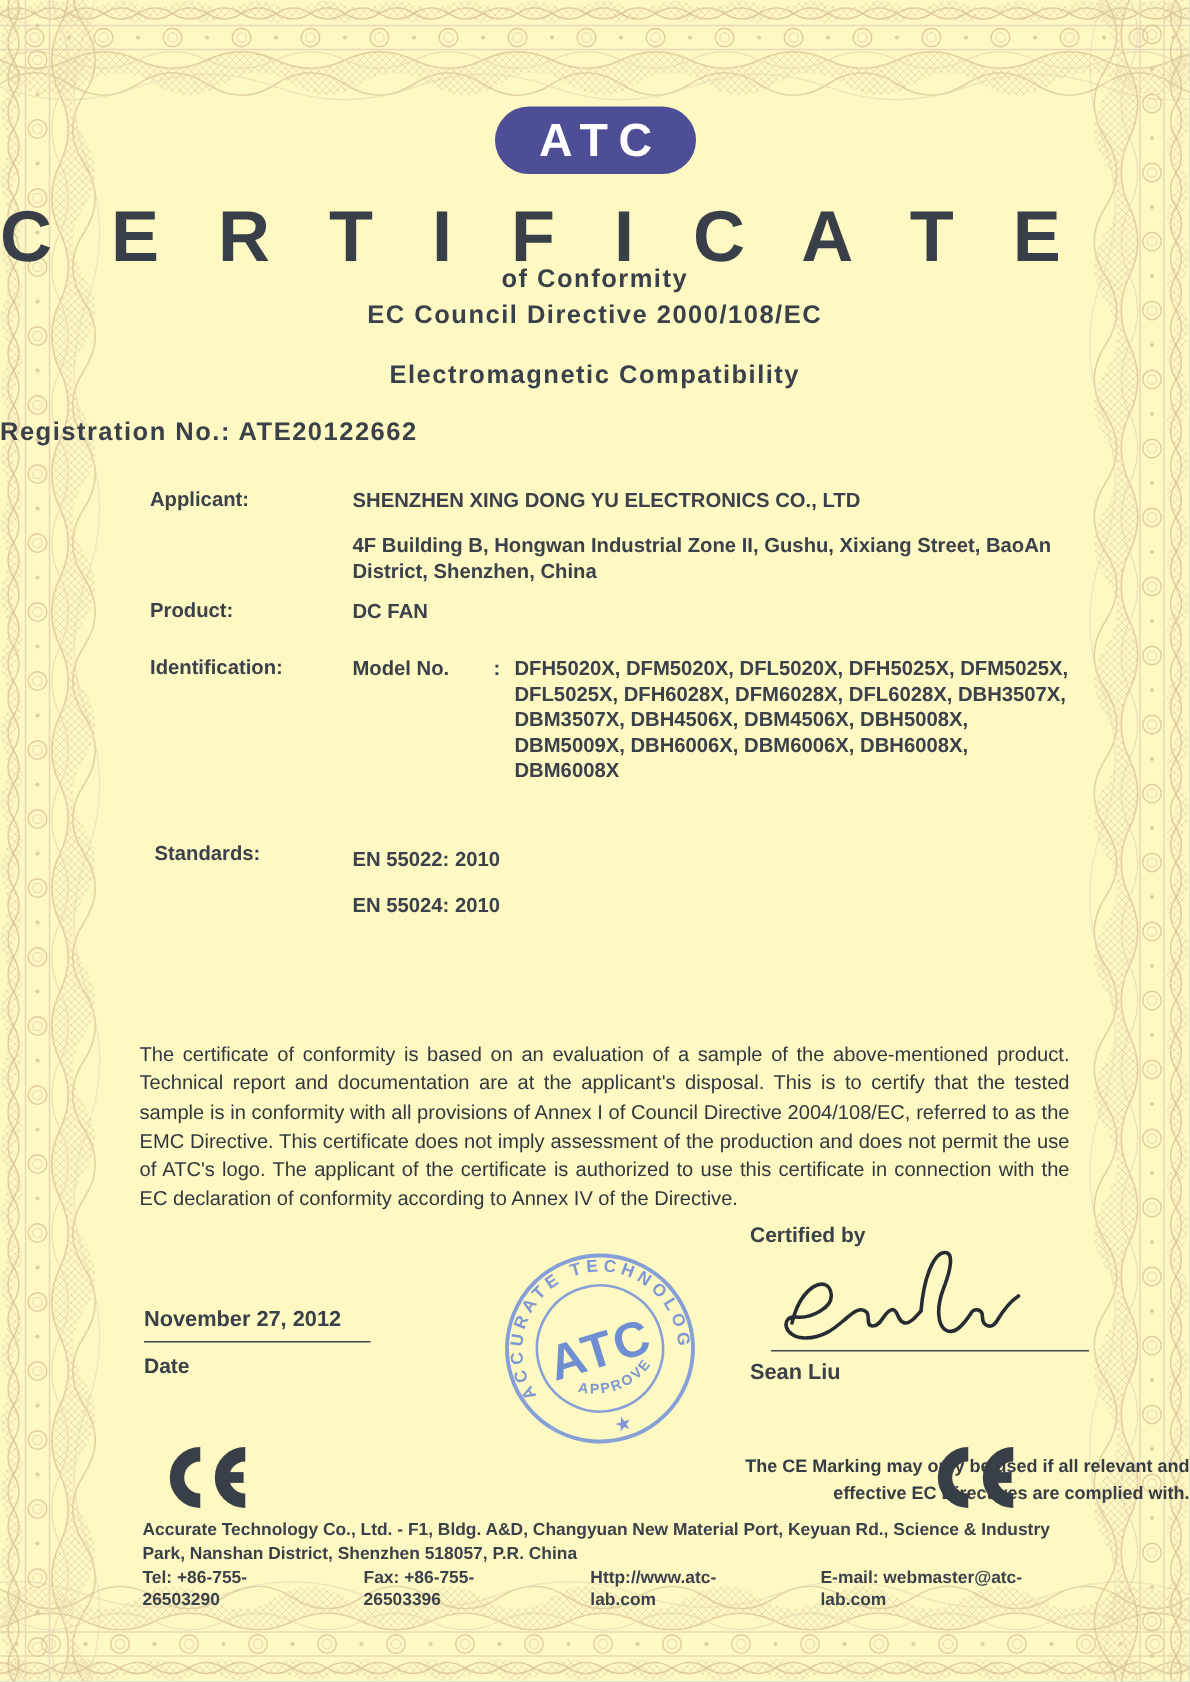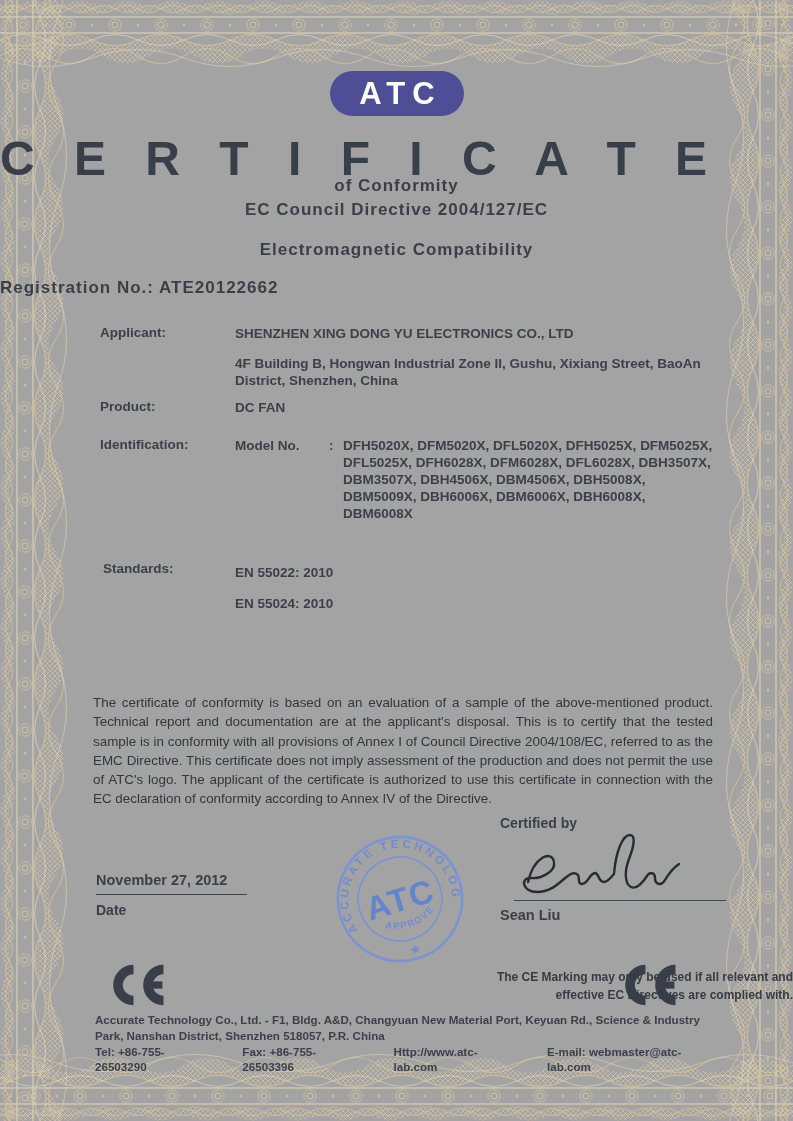--- a/index.html
+++ b/index.html
@@ -1,18 +1,18 @@
 <!DOCTYPE html>
 <html><head>
 <meta charset="utf-8">
 <style>
   html,body{margin:0;padding:0;background:#cfd4d6;}
   .page{
     position:relative;width:793px;height:1121px;margin:0 auto;
-    background:#a3a3a3;overflow:hidden;
+    background:#fef9c3;overflow:hidden;
     font-family:"Liberation Sans",sans-serif;color:#3a4049;
   }
   .abs{position:absolute;}
   #border-svg{position:absolute;left:0;top:0;z-index:0;pointer-events:none;}
   .content{position:absolute;left:0;top:0;width:100%;height:100%;z-index:1;}
 
   
   .logo-pill{
     left:330px;top:71px;width:134px;height:45px;border-radius:23px;
     background:#4e4e96;display:flex;align-items:center;justify-content:center;
@@ -353,21 +353,21 @@
   </svg>
 
   <div class="content">
 
     <div class="abs logo-pill">
       <span class="logo-text">ATC</span>
     </div>
 
     <div class="abs h-title">C E R T I F I C A T E</div>
     <div class="abs h-sub">of Conformity</div>
-    <div class="abs h-dir">EC Council Directive 2004/127/EC</div>
+    <div class="abs h-dir">EC Council Directive 2000/108/EC</div>
     <div class="abs h-emc">Electromagnetic Compatibility</div>
     <div class="abs h-reg">Registration No.: ATE20122662</div>
 
     <div class="abs lbl" style="left:100px;top:325px;">Applicant:</div>
     <div class="abs val" style="left:235px;top:325px;">SHENZHEN XING DONG YU ELECTRONICS CO., LTD</div>
     <div class="abs val" style="left:235px;top:355px;width:487px;">4F Building B, Hongwan Industrial Zone II, Gushu, Xixiang Street, BaoAn District, Shenzhen, China</div>
 
     <div class="abs lbl" style="left:100px;top:399px;">Product:</div>
     <div class="abs val" style="left:235px;top:399px;">DC FAN</div>
 

